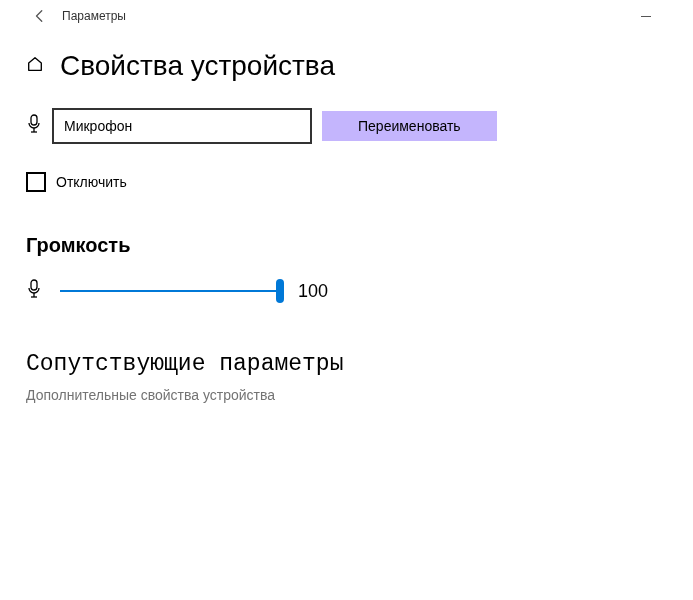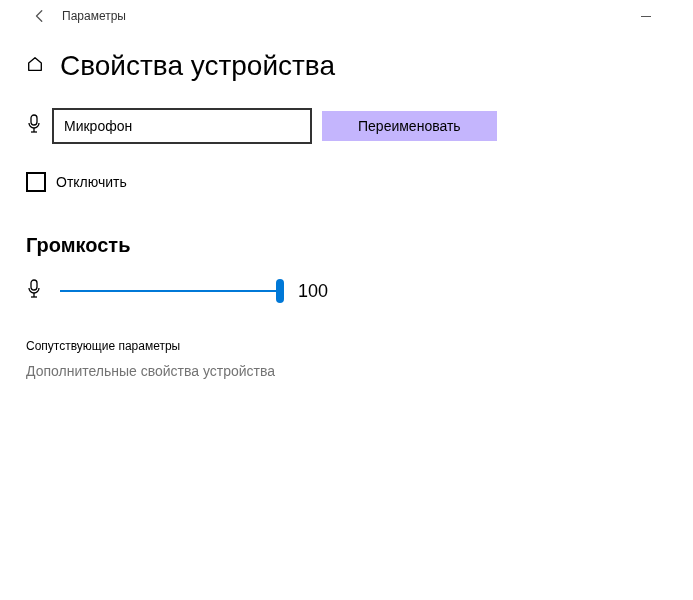--- a/index.html
+++ b/index.html
@@ -141,23 +141,24 @@
     transform: translate(50%, -50%);
   }
   .slider-value { font-size: 18px; }
 
   .test-btn {
     margin-top: 12px;
     display: inline-block;
   }
 
   .related-title {
-    font-size: 12px;
+    font-size: 23px;
     font-weight: 400;
-    margin-top: 36px;
+    margin-top: 48px;
+    font-family: Liberation Mono, monospace;
   }
   .link {
     color: #737373;
     font-size: 14px;
     margin-top: 10px;
     display: inline-block;
   }
 </style>
 </head>
 <body>

